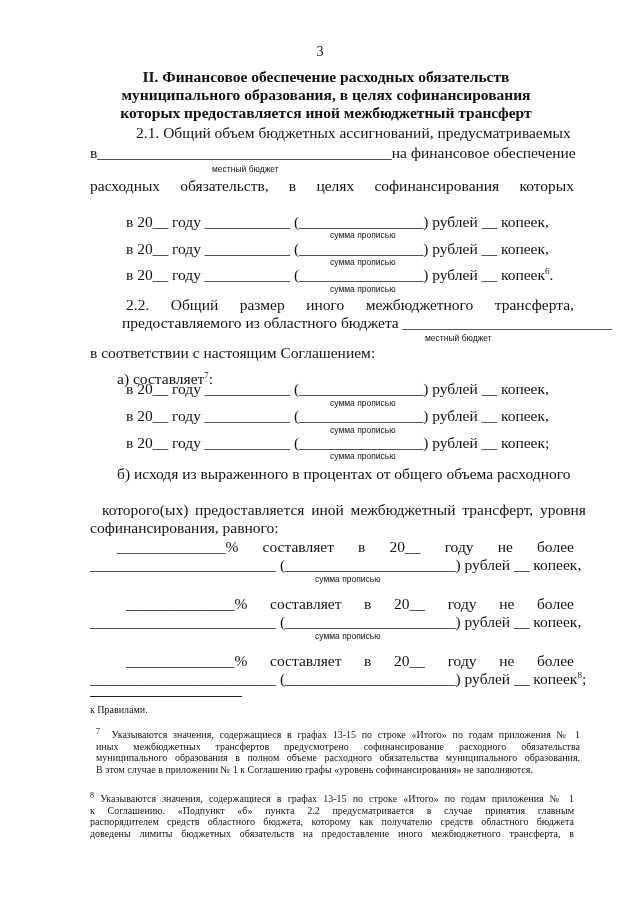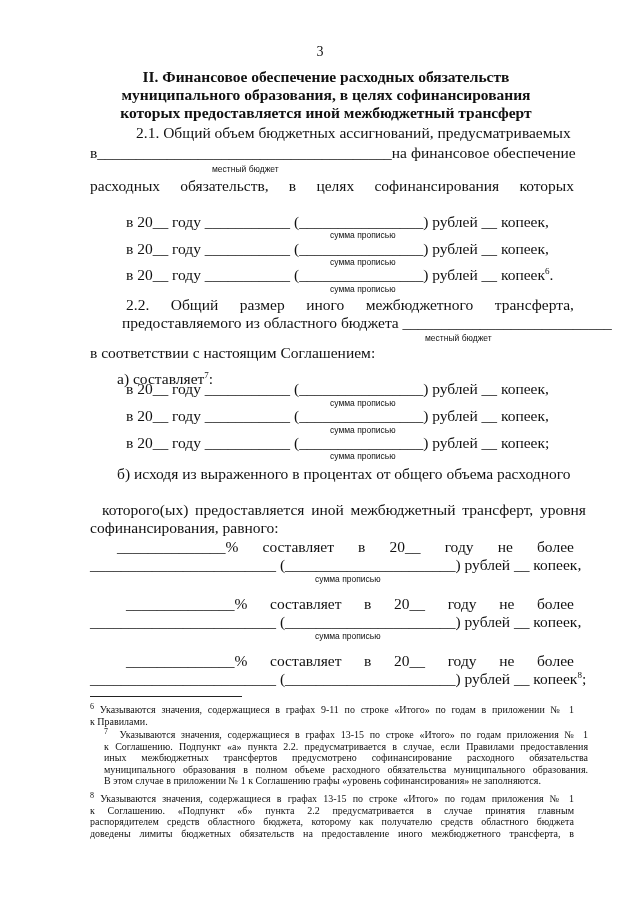--- a/index.html
+++ b/index.html
@@ -116,27 +116,25 @@
       <span>не</span>
       <span>более</span>
   </div>
   <div class="abs body-line" style="left:90px; top:670px;">
     <span>________________________ (______________________) рублей __ копеек</span><sup>8</sup><span>;</span>
   </div>
 
   <div class="fn-line"></div>
 
   <div class="abs fn" style="left:90px; width:484px; top:704px; white-space:normal;">
-    <div style="text-align:justify; text-align-last:justify;"><span class="fnsup">6</span> <span>Указываются значения, содержащиеся в графах 9-11 по строке «Итого» по годам в приложении № 1</span></div>
     <div>к Правилами.</div>
   </div>
 
-  <div class="abs fn" style="left:104px; width:484px; top:729px; white-space:normal;font-family:Liberation Serif, serif;">
+  <div class="abs fn" style="left:96px; width:484px; top:729px; white-space:normal;font-family:Liberation Serif, serif;">
     <div style="text-align:justify; text-align-last:justify;"><span class="fnsup">7</span>&nbsp; <span>Указываются значения, содержащиеся в графах 13-15 по строке «Итого» по годам приложения № 1</span></div>
-    <div style="text-align:justify; text-align-last:justify;">к Соглашению. Подпункт «а» пункта 2.2. предусматривается в случае, если Правилами предоставления</div>
     <div style="text-align:justify; text-align-last:justify;">иных межбюджетных трансфертов предусмотрено софинансирование расходного обязательства</div>
     <div style="text-align:justify; text-align-last:justify;">муниципального образования в полном объеме расходного обязательства муниципального образования.</div>
     <div>В этом случае в приложении № 1 к Соглашению графы «уровень софинансирования» не заполняются.</div>
   </div>
 
   <div class="abs fn" style="left:90px; width:484px; top:793px; white-space:normal;">
     <div style="text-align:justify; text-align-last:justify;"><span class="fnsup">8</span> <span>Указываются значения, содержащиеся в графах 13-15 по строке «Итого» по годам приложения № 1</span></div>
     <div style="text-align:justify; text-align-last:justify;">к Соглашению. «Подпункт «б» пункта 2.2 предусматривается в случае принятия главным</div>
     <div style="text-align:justify; text-align-last:justify;">распорядителем средств областного бюджета, которому как получателю средств областного бюджета</div>
     <div style="text-align:justify; text-align-last:justify;">доведены лимиты бюджетных обязательств на предоставление иного межбюджетного трансферта, в</div>

